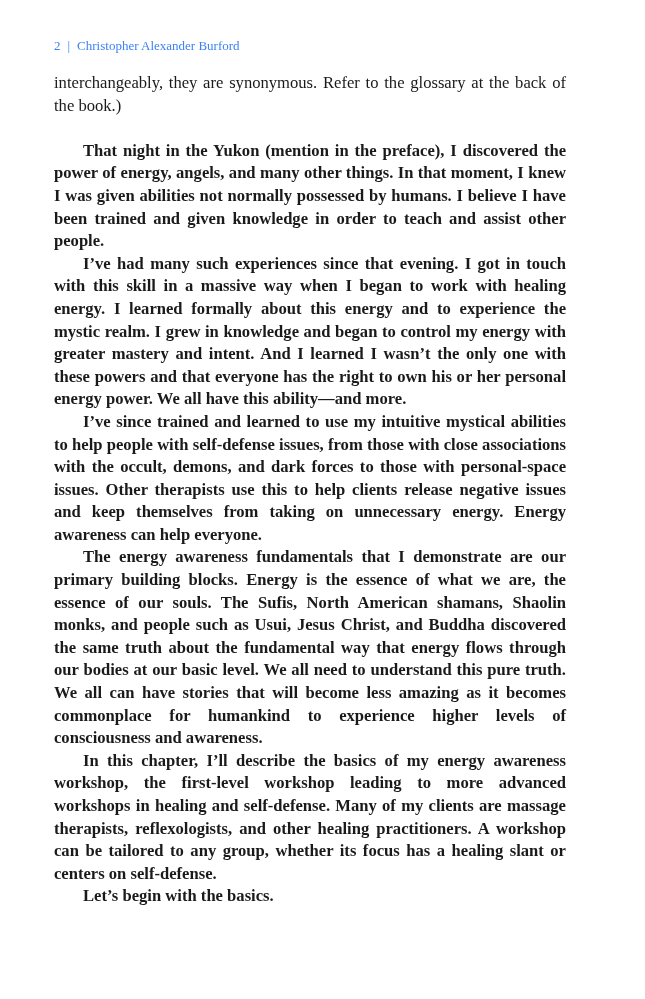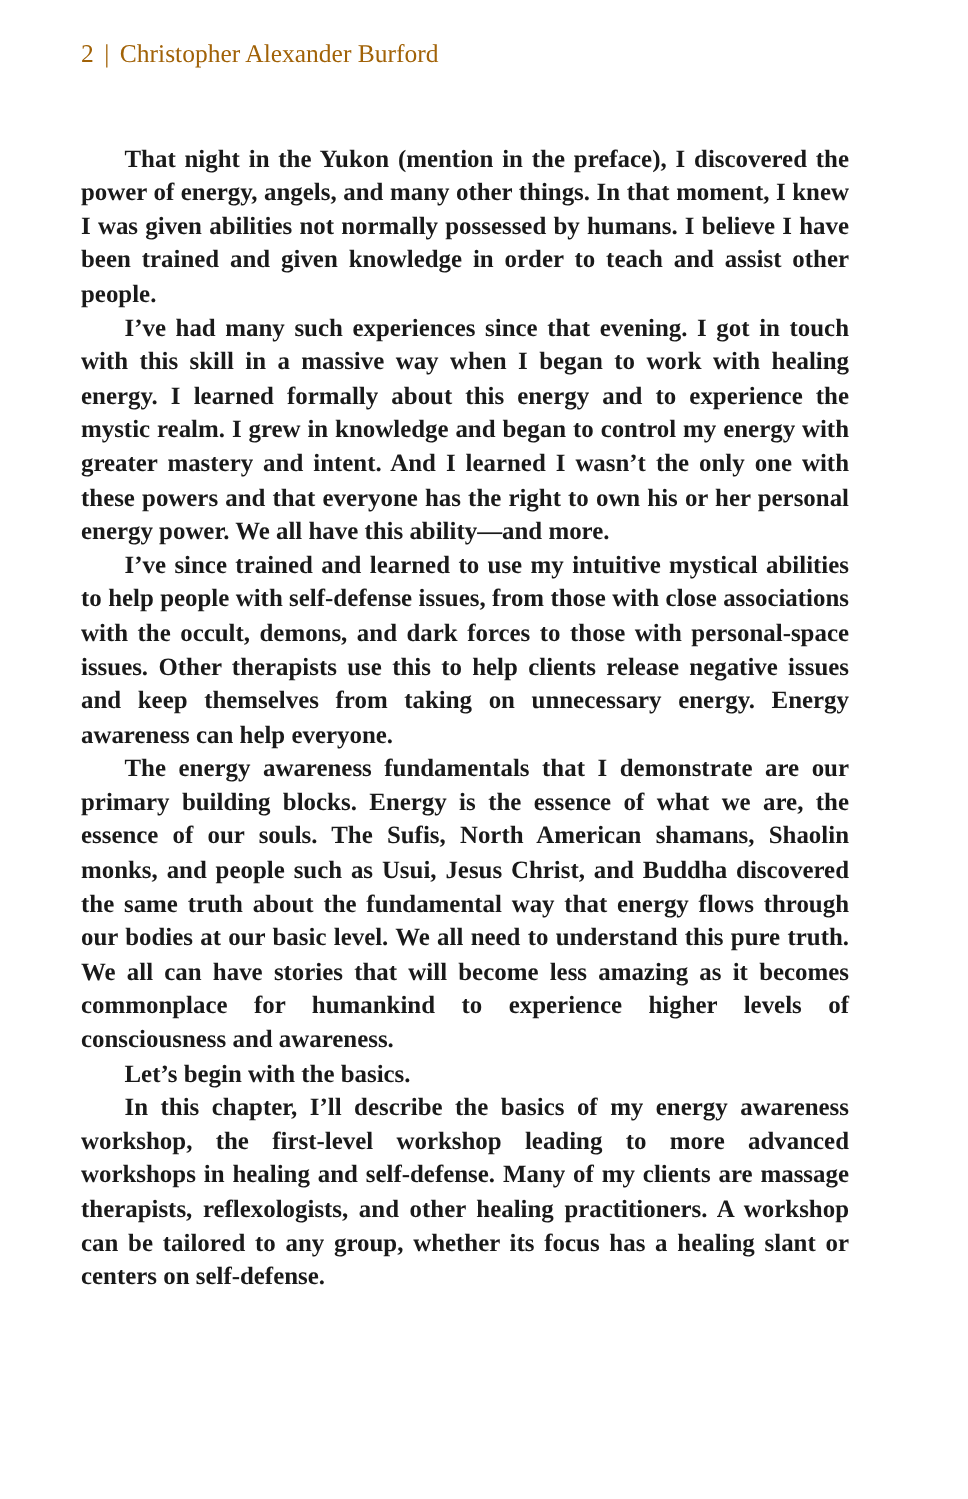--- a/index.html
+++ b/index.html
@@ -11,24 +11,24 @@
       width: 645px;
       height: 999px;
       position: relative;
       overflow: hidden;
       font-family: "Liberation Serif", "DejaVu Serif", serif;
       color: #1a1a1a;
     }
     .running-header {
       position: absolute;
       left: 54px;
-      top: 28px;
-      font-size: 17px;
+      top: 38px;
+      font-size: 13px;
       line-height: 16px;
-      color: #a16207;
+      color: #3b82f6;
       white-space: nowrap;
     }
     .running-header .sep {
       display: inline-block;
       margin: 0 7px;
     }
     .body-text {
       position: absolute;
       left: 54px;
       top: 72px;
@@ -53,20 +53,21 @@
     }
   </style>
 </head>
 <body>
 
 <div class="running-header">
   <span>2</span><span class="sep">|</span><span>Christopher Alexander Burford</span>
 </div>
 
 <div class="body-text">
+  <p class="cont">interchangeably, they are synonymous. Refer to the glossary at the back of the book.)</p>
   <div class="gap"></div>
   <p class="indent">That night in the Yukon (mention in the preface), I discovered the power of energy, angels, and many other things. In that moment, I knew I was given abilities not normally possessed by humans. I believe I have been trained and given knowledge in order to teach and assist other people.</p>
   <p class="indent">I’ve had many such experiences since that evening. I got in touch with this skill in a massive way when I began to work with healing energy. I learned formally about this energy and to experience the mystic realm. I grew in knowledge and began to control my energy with greater mastery and intent. And I learned I wasn’t the only one with these powers and that everyone has the right to own his or her personal energy power. We all have this ability—and more.</p>
   <p class="indent">I’ve since trained and learned to use my intuitive mystical abilities to help people with self-defense issues, from those with close associations with the occult, demons, and dark forces to those with personal-space issues. Other therapists use this to help clients release negative issues and keep themselves from taking on unnecessary energy. Energy awareness can help everyone.</p>
   <p class="indent">The energy awareness fundamentals that I demonstrate are our primary building blocks. Energy is the essence of what we are, the essence of our souls. The Sufis, North American shamans, Shaolin monks, and people such as Usui, Jesus Christ, and Buddha discovered the same truth about the fundamental way that energy flows through our bodies at our basic level. We all need to understand this pure truth. We all can have stories that will become less amazing as it becomes commonplace for humankind to experience higher levels of consciousness and awareness.</p>
+  <p class="indent">In this chapter, I’ll describe the basics of my energy awareness workshop, the first-level workshop leading to more advanced workshops in healing and self-defense. Many of my clients are massage therapists, reflexologists, and other healing practitioners. A workshop can be tailored to any group, whether its focus has a healing slant or centers on self-defense.</p>
   <p class="indent">Let’s begin with the basics.</p>
-  <p class="indent">In this chapter, I’ll describe the basics of my energy awareness workshop, the first-level workshop leading to more advanced workshops in healing and self-defense. Many of my clients are massage therapists, reflexologists, and other healing practitioners. A workshop can be tailored to any group, whether its focus has a healing slant or centers on self-defense.</p>
 </div>
 
 </body></html>

